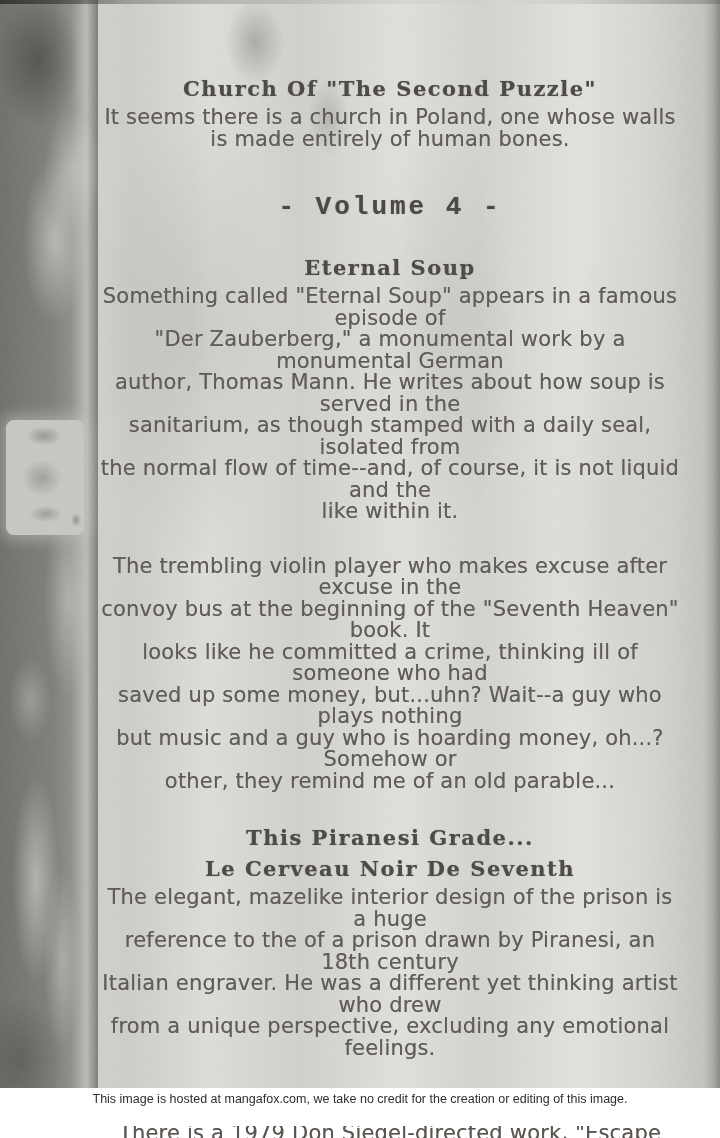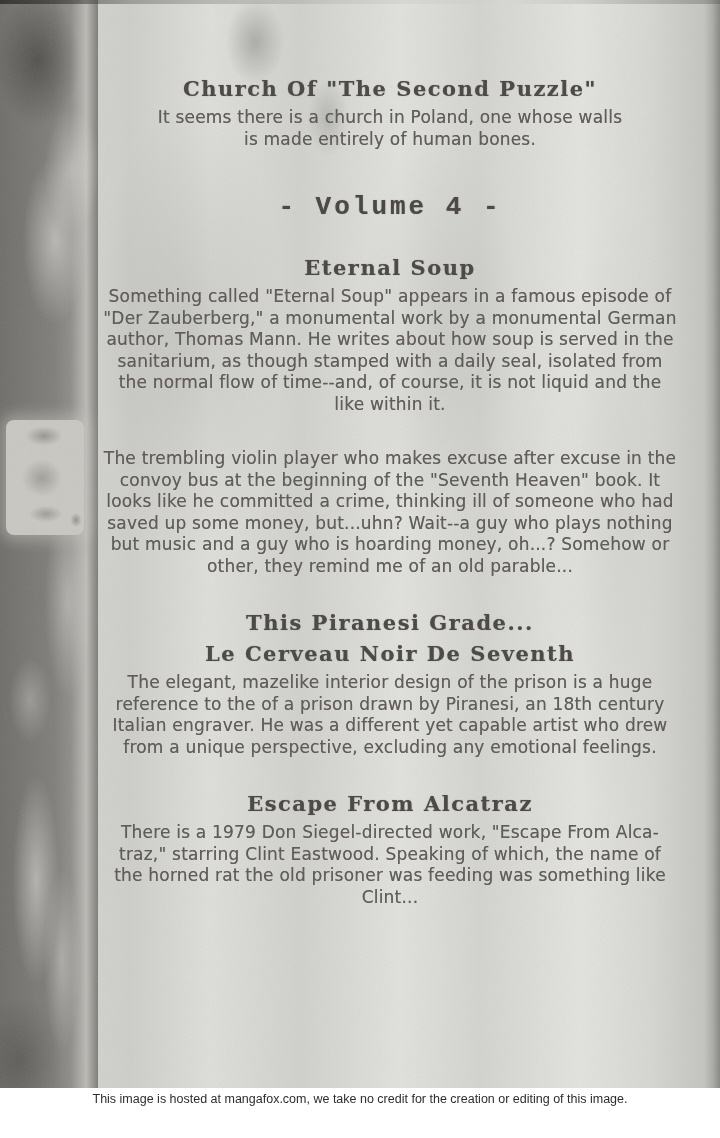--- a/index.html
+++ b/index.html
@@ -89,21 +89,21 @@
     margin:42px 0 33px 0;
     font-family:Liberation Mono, monospace;
     font-weight:bold;
     font-size:26px;line-height:30px;
     letter-spacing:3px;
     color:#44403b;
     text-shadow:0 0 1px rgba(68,64,59,0.5);
   }
   p.note-body{
     margin:0 0 33px 0;
-    font-size:17px;line-height:21.5px;
+    font-size:21px;line-height:21.5px;
     letter-spacing:0.2px;
     white-space:pre-line;
     color:#5a5550;
     text-shadow:0 0 0.5px rgba(90,85,80,0.6);
   }
 
   
   .footer{
     position:absolute;left:0;top:1088px;width:720px;height:38px;
     background:#ffffff;text-align:center;
@@ -144,21 +144,21 @@
 looks like he committed a crime, thinking ill of someone who had
 saved up some money, but...uhn? Wait--a guy who plays nothing
 but music and a guy who is hoarding money, oh...? Somehow or
 other, they remind me of an old parable...</p>
 
       <h2 class="note-title">This Piranesi Grade...</h2>
 
       <h2 class="note-title">Le Cerveau Noir De Seventh</h2>
       <p class="note-body">The elegant, mazelike interior design of the prison is a huge
 reference to the of a prison drawn by Piranesi, an 18th century
-Italian engraver. He was a different yet capable artist who drew
+Italian engraver. He was a different yet thinking artist who drew
 from a unique perspective, excluding any emotional feelings.</p>
 
       <h2 class="note-title">Escape From Alcatraz</h2>
       <p class="note-body">There is a 1979 Don Siegel-directed work, "Escape From Alca-
 traz," starring Clint Eastwood. Speaking of which, the name of
 the horned rat the old prisoner was feeding was something like
 Clint...</p>
 
     </div>
 

